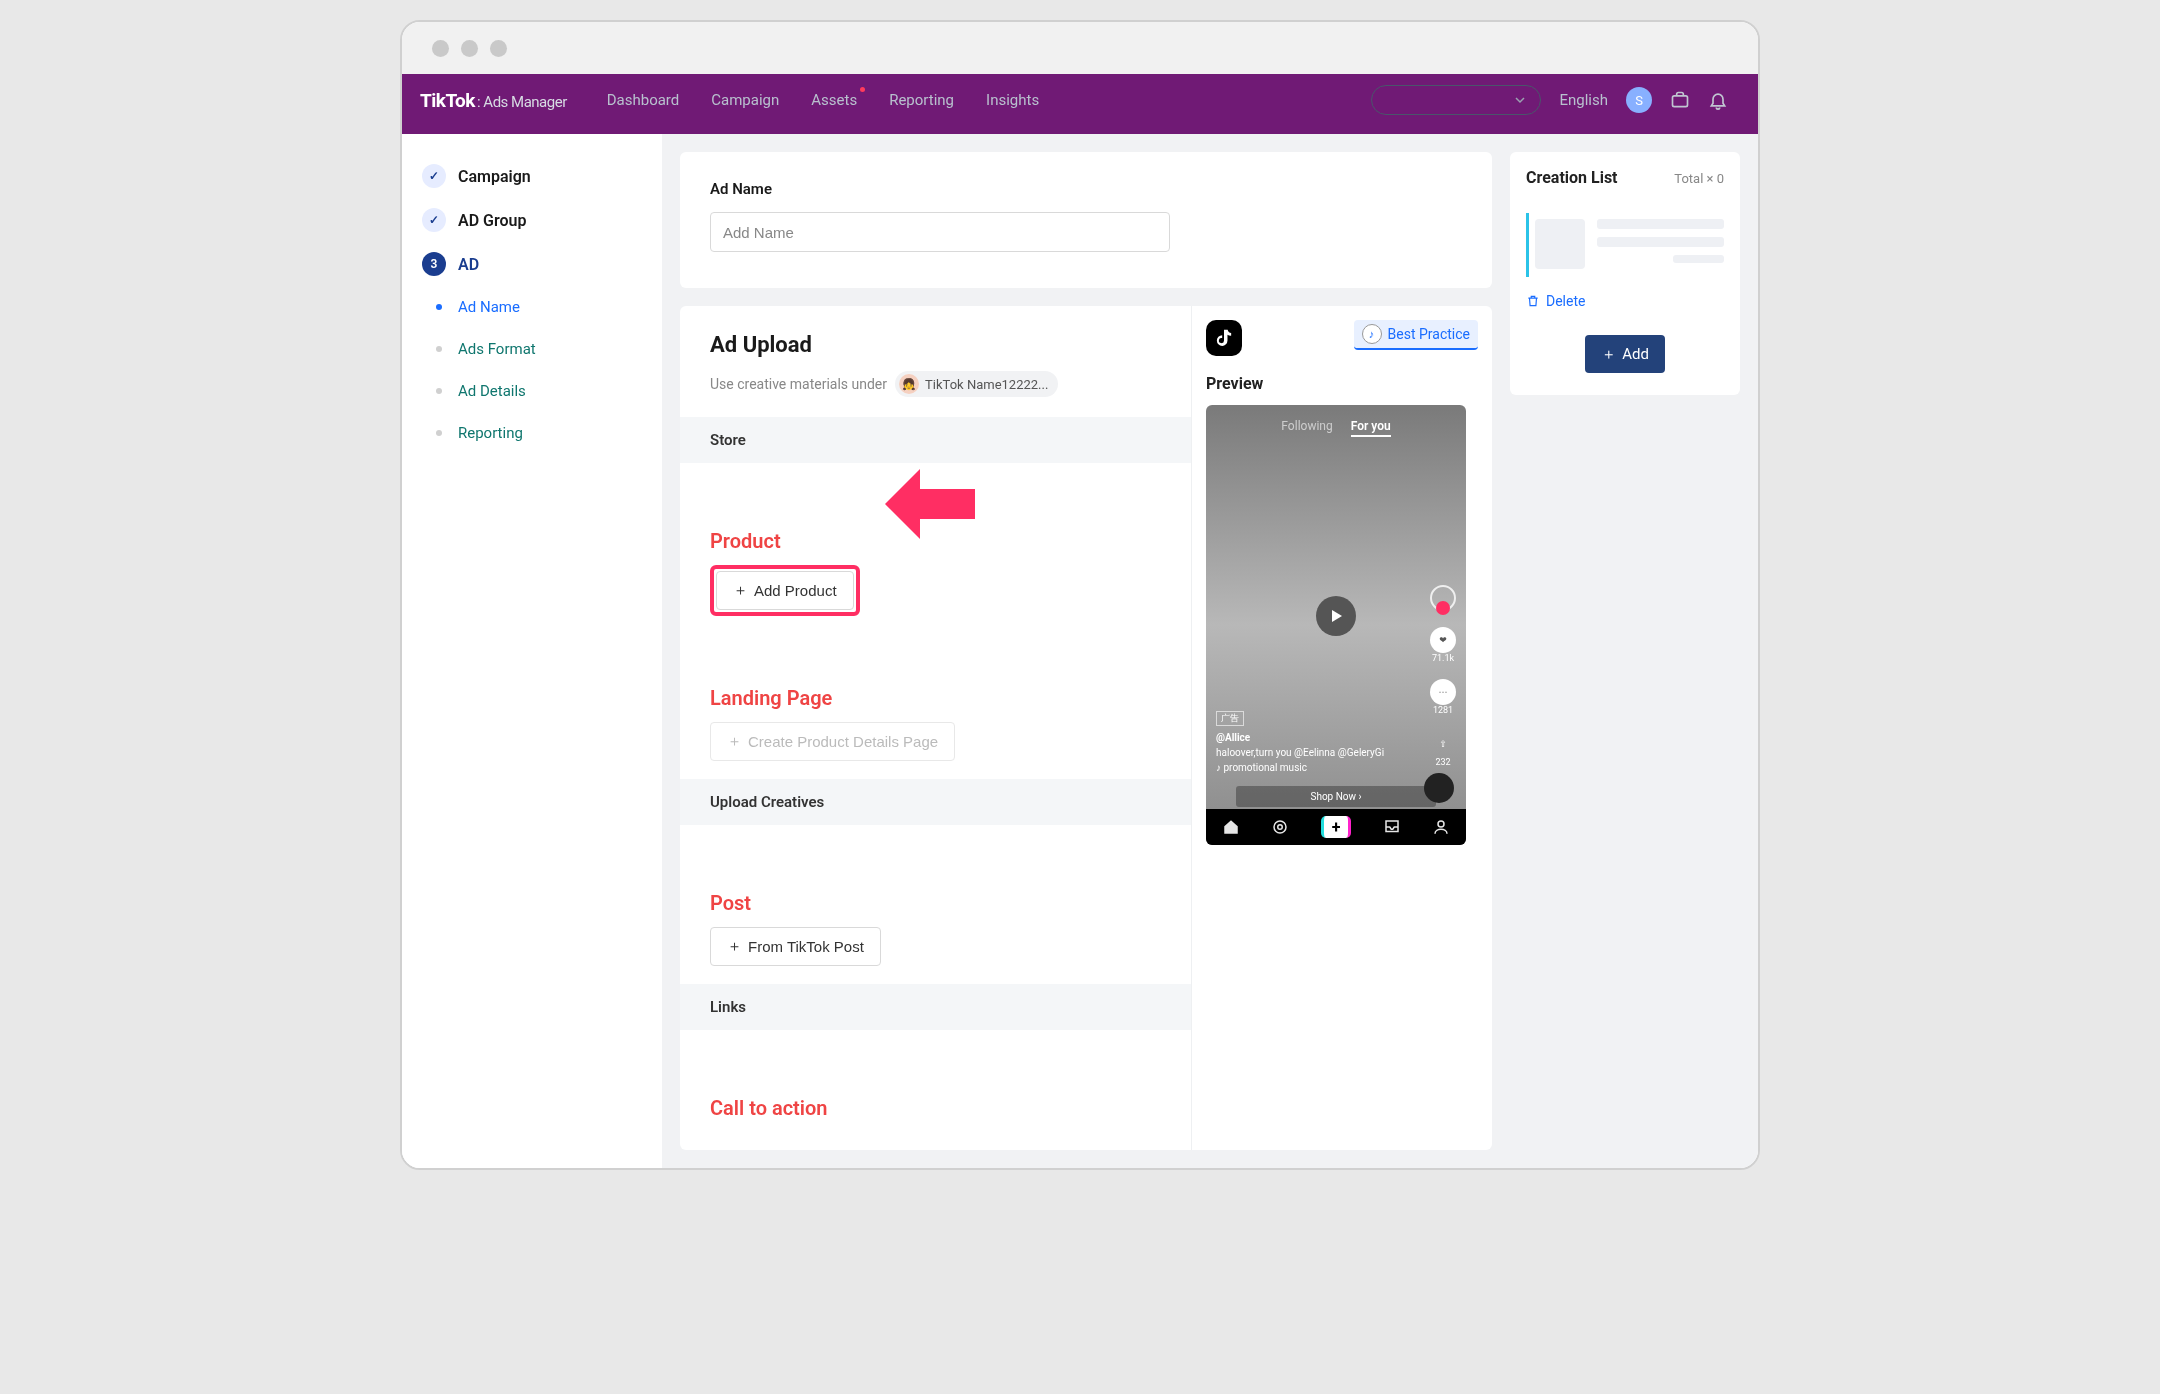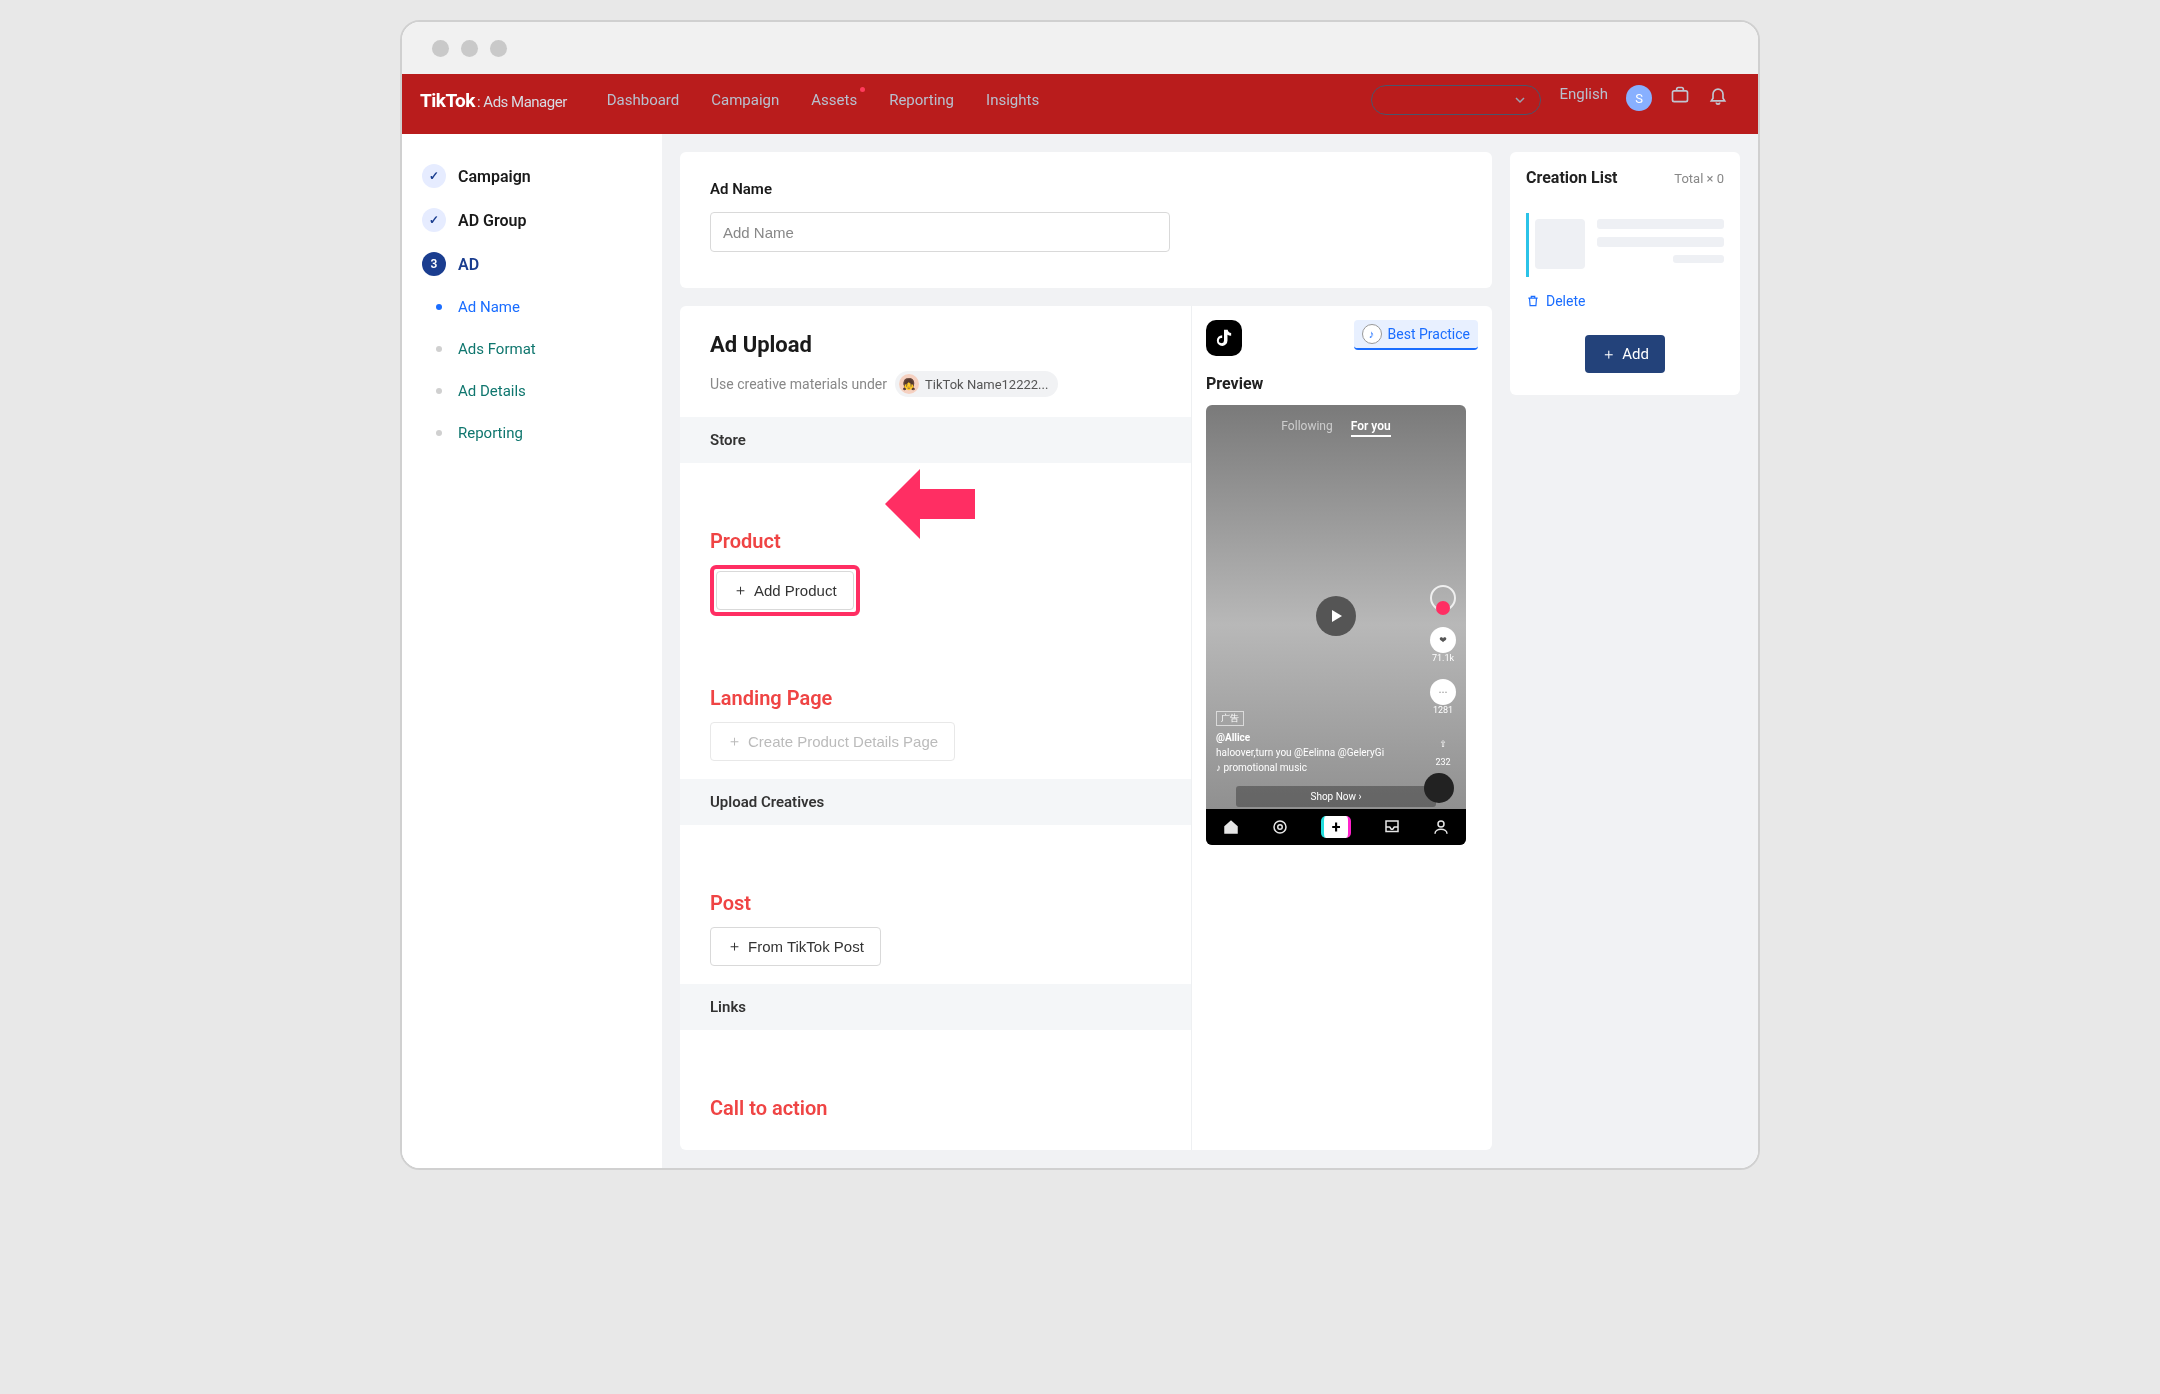--- a/index.html
+++ b/index.html
@@ -21,34 +21,34 @@
   background: #f1f1f1;
   display: flex;
   align-items: center;
   padding-left: 30px;
   gap: 12px;
 }
 .browser-dot {
   width: 17px; height: 17px; border-radius: 50%; background: #c9c9c9;
 }
 .topbar {
-  background: #b91c1c;
+  background: #701a75;
   height: 60px;
   display: flex;
   align-items: center;
   padding: 0 30px 8px 18px;
   color: #b8c0ce;
   font-size: 15px;
 }
 .logo { color: #fff; font-weight: 700; font-size: 19px; letter-spacing: -0.5px; display:flex; align-items:baseline;}
 .logo .sub { font-weight: 400; font-size: 15px; color: #d7dbe3; margin-left: 2px;}
 .navlinks { display: flex; gap: 32px; margin-left: 40px; }
 .navlink { position: relative; cursor: pointer; }
 .red-dot { position:absolute; top:-4px; right:-8px; width:5px; height:5px; background:#ff3b5c; border-radius:50%;}
-.topbar-right { margin-left: auto; display: flex; align-items: flex-start; gap: 18px; }
+.topbar-right { margin-left: auto; display: flex; align-items: center; gap: 18px; }
 .pill-select {
   width: 170px; height: 30px; border: 1px solid #4a556b; border-radius: 15px;
   display:flex; align-items:center; justify-content:flex-end; padding-right:14px;
 }
 .pill-select svg { width:12px; height:12px; }
 .avatar { width:26px; height:26px; border-radius:50%; background:#88b0ff; color:#fff; display:flex; align-items:center; justify-content:center; font-size:13px;}
 .icon-btn { width:20px; height:20px; display:flex; align-items:center; justify-content:center; cursor:pointer; color:#c0c6d1;}
 
 
 .app-body { display:flex; background:#f1f2f4; min-height: 760px;}

